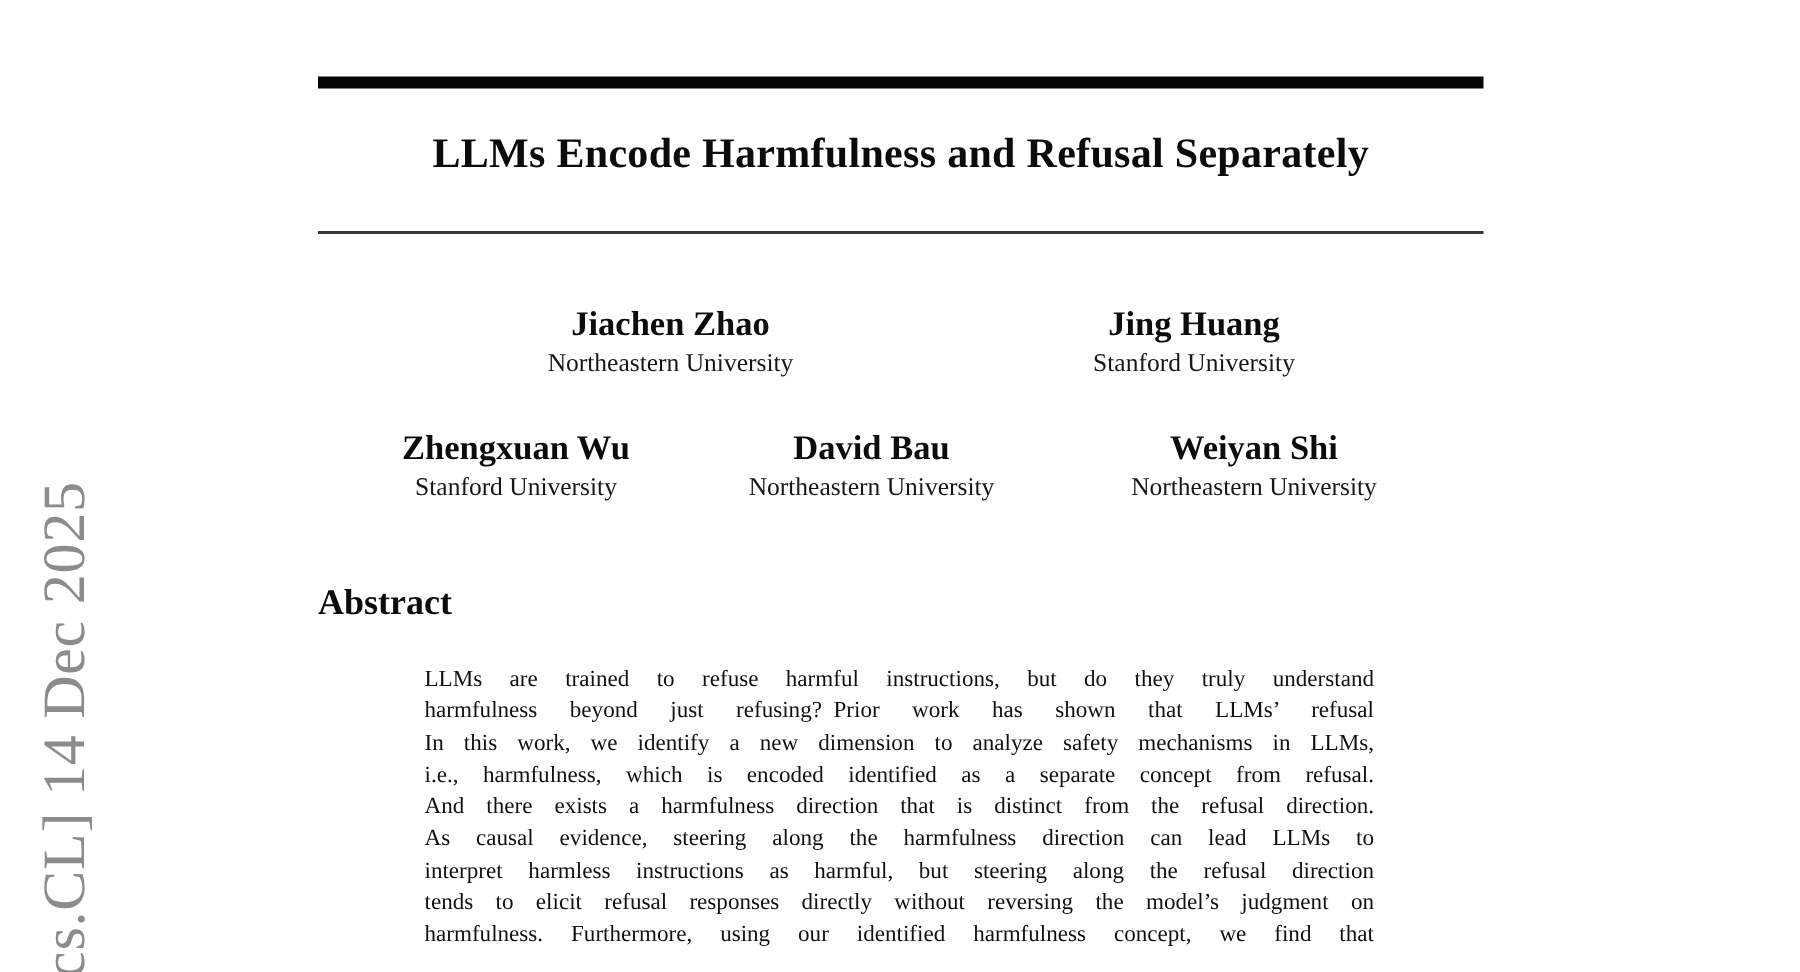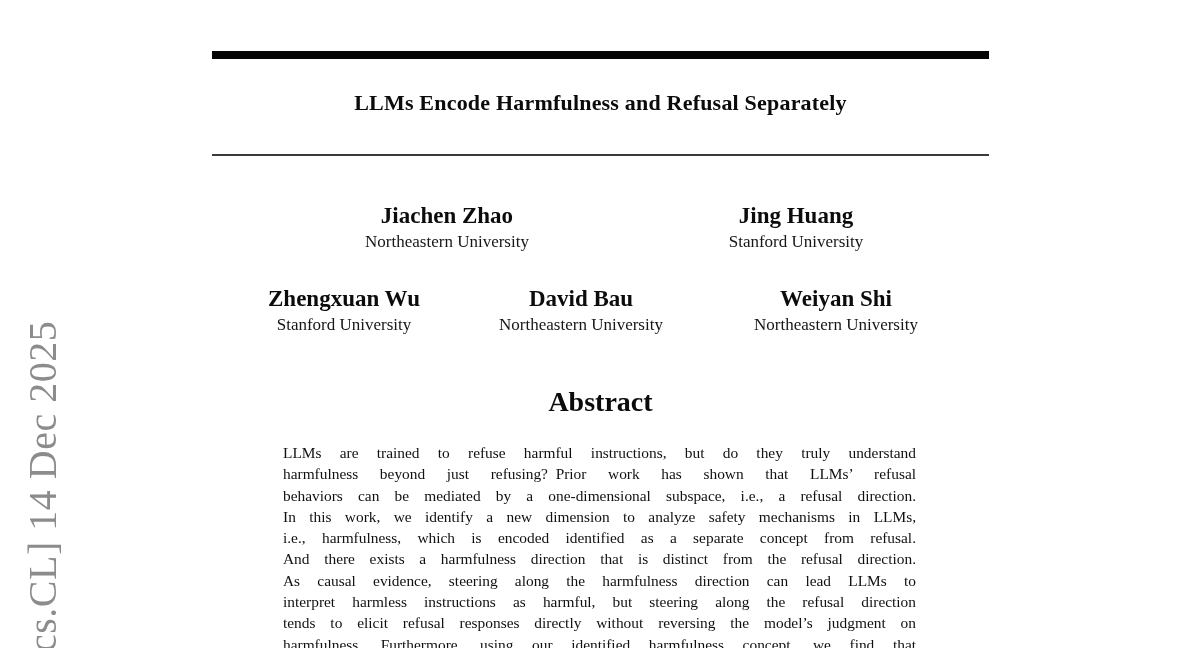--- a/index.html
+++ b/index.html
@@ -35,21 +35,21 @@
     background: #3a3a3a;
   }
 
   
   .paper-title {
     position: absolute;
     left: 212px;
     top: 85px;
     width: 777px;
     text-align: center;
-    font-size: 22px;
+    font-size: 28px;
     line-height: 36px;
     font-weight: bold;
     color: #0b0b0b;
     white-space: nowrap;
     letter-spacing: 0.2px;
   }
 
   
   .author-block {
     position: absolute;
@@ -68,22 +68,22 @@
     line-height: 26px;
     color: #161616;
   }
 
   
   .abstract-heading {
     position: absolute;
     left: 212px;
     top: 390px;
     width: 777px;
-    text-align: center;
-    font-size: 28px;
+    text-align: left;
+    font-size: 24px;
     line-height: 24px;
     font-weight: bold;
     color: #0b0b0b;
   }
   .abstract-body {
     position: absolute;
     left: 283px;
     top: 442px;
     width: 633px;
     font-size: 15.4px;
@@ -145,21 +145,20 @@
   <div class="author-block" style="left:836px; top:286px;">
     <div class="author-name">Weiyan Shi</div>
     <div class="author-affiliation">Northeastern University</div>
   </div>
 
   <div class="abstract-heading">Abstract</div>
 
   <div class="abstract-body">
     <div class="abstract-line">LLMs are trained to refuse harmful instructions, but do they truly understand</div>
     <div class="abstract-line">harmfulness beyond just refusing? Prior work has shown that LLMs’ refusal</div>
-    <div class="abstract-line">behaviors can be mediated by a one-dimensional subspace, i.e., a refusal direction.</div>
     <div class="abstract-line">In this work, we identify a new dimension to analyze safety mechanisms in LLMs,</div>
     <div class="abstract-line">i.e., harmfulness, which is encoded identified as a separate concept from refusal.</div>
     <div class="abstract-line">And there exists a harmfulness direction that is distinct from the refusal direction.</div>
     <div class="abstract-line">As causal evidence, steering along the harmfulness direction can lead LLMs to</div>
     <div class="abstract-line">interpret harmless instructions as harmful, but steering along the refusal direction</div>
     <div class="abstract-line">tends to elicit refusal responses directly without reversing the model’s judgment on</div>
     <div class="abstract-line">harmfulness. Furthermore, using our identified harmfulness concept, we find that</div>
   </div>
 
 </div>

